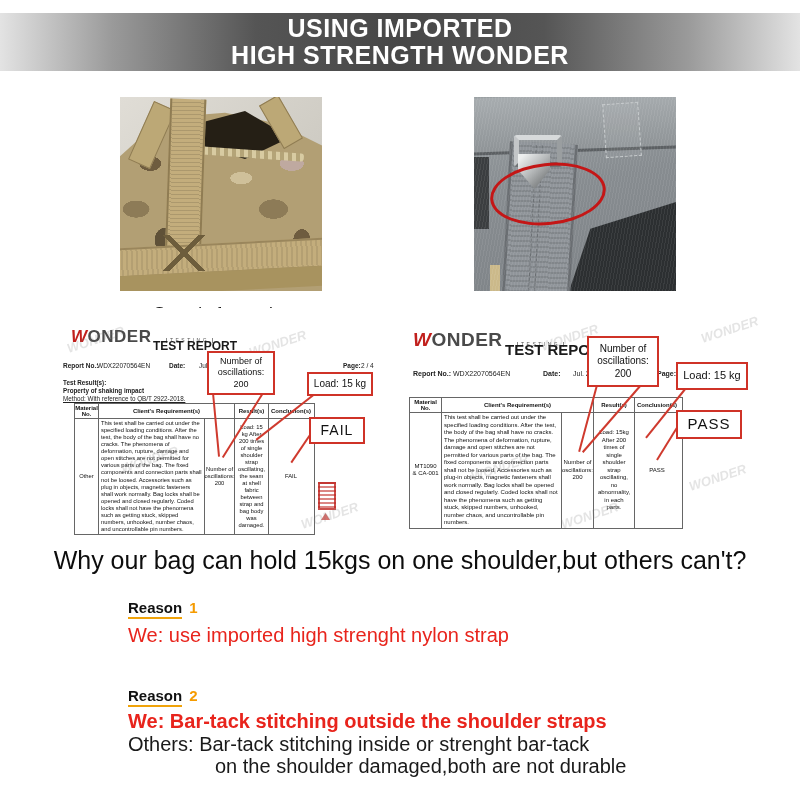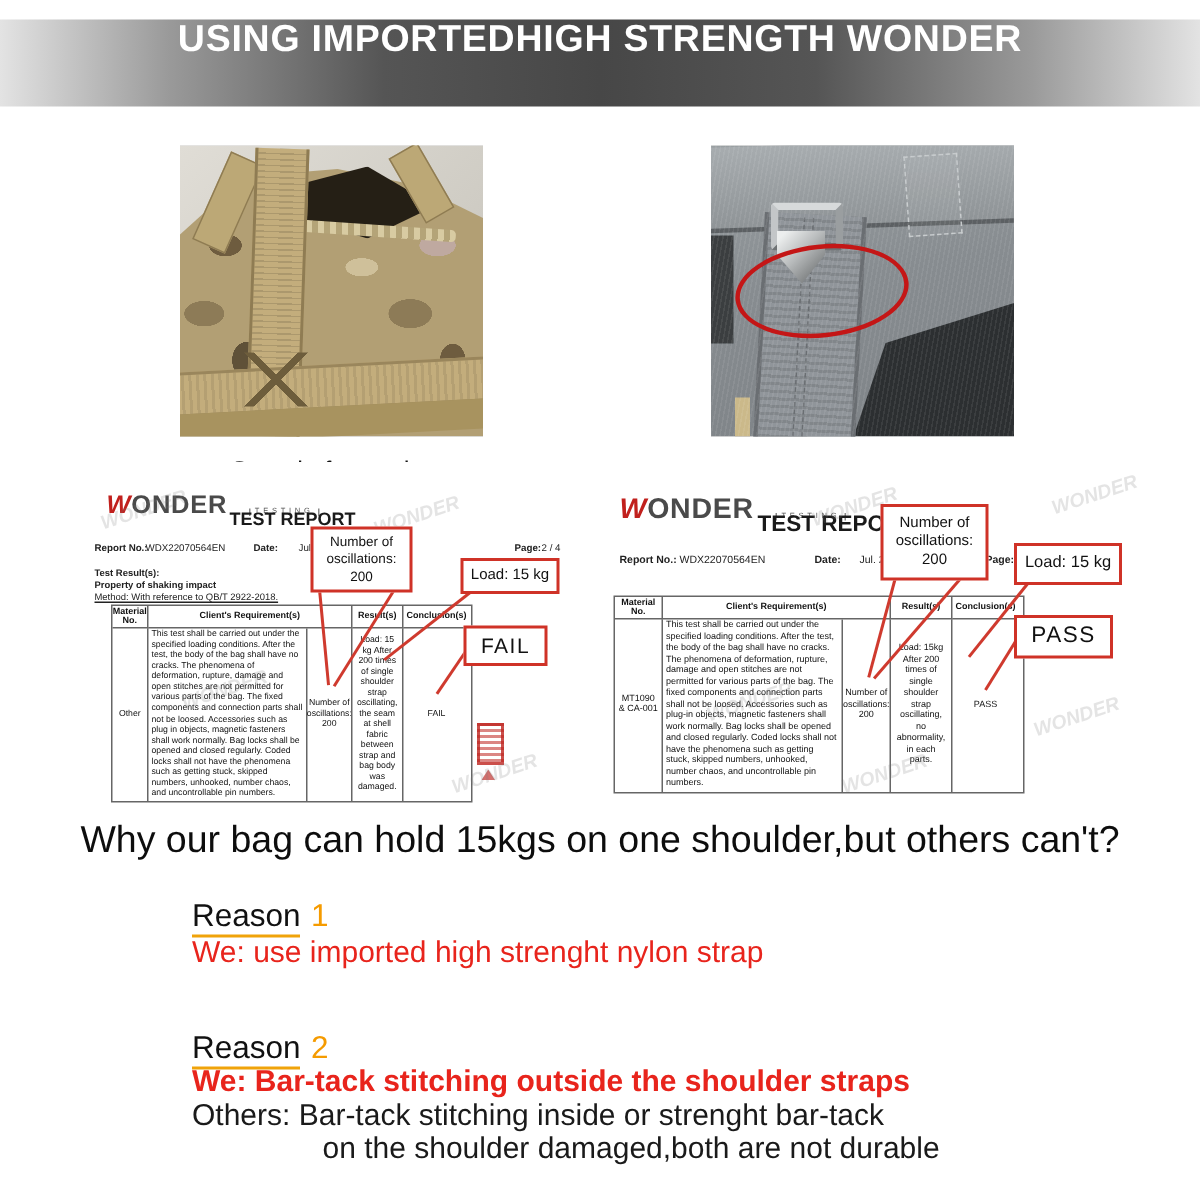--- a/index.html
+++ b/index.html
@@ -4,21 +4,21 @@
 <style>
   html,body{margin:0;padding:0;background:#fff;}
   .page{position:relative;width:800px;height:800px;background:#fff;overflow:hidden;
         font-family:"Liberation Sans",sans-serif;color:#111;}
   .abs{position:absolute;}
 
   
   .banner{position:absolute;left:0;top:13px;width:800px;height:58px;
     background:linear-gradient(90deg,#e3e3e3 0%,#9a9a9a 14%,#555 32%,#474747 50%,#555 68%,#9a9a9a 86%,#e3e3e3 100%);
     color:#fff;font-weight:bold;font-size:25px;line-height:27px;text-align:center;
-    display:flex;flex-direction:row;justify-content:center;letter-spacing:.5px;}
+    display:flex;flex-direction:column;justify-content:center;letter-spacing:.5px;}
 
   
   .photo{position:absolute;width:202px;height:194px;overflow:hidden;background:#ccc;}
   .ph{position:absolute;}
   
   .ph-wall{inset:0;background:linear-gradient(135deg,#e0ddd6,#cfccc4 60%,#c2bfb6);}
   .camo-bag{left:0;top:12px;width:202px;height:182px;
     clip-path:polygon(0 26%,14% 12%,30% 4%,52% 2%,78% 8%,100% 20%,100% 100%,0 100%);
     background-color:#b29f74;
     background-image:
@@ -110,21 +110,21 @@
       display:flex;align-items:center;justify-content:center;z-index:5;line-height:1.25;}
   .rl{position:absolute;height:2px;background:#cf3a2e;transform-origin:0 50%;z-index:4;}
 
   
   .wm{position:absolute;color:rgba(120,120,120,.20);font-weight:bold;font-style:italic;
       font-size:13px;transform:rotate(-18deg);z-index:3;pointer-events:none;}
 
   
   .question{position:absolute;left:0;top:546px;width:800px;text-align:center;
     font-size:25px;color:#0d0d0d;}
-  .reason-h{position:absolute;font-size:21px;font-weight:normal;color:#111;white-space:nowrap;}
+  .reason-h{position:absolute;font-size:15px;font-weight:bold;color:#111;white-space:nowrap;}
   .reason-word{border-bottom:2px solid #f0a30a;padding-bottom:1px;}
   .reason-num{color:#f59b00;margin-left:7px;}
   .line-red{position:absolute;font-size:20px;color:#e8241c;white-space:nowrap;}
   .line-blk{position:absolute;font-size:20px;color:#1a1a1a;white-space:nowrap;}
 </style>
 </head>
 <body>
 
 <div class="page">
 

